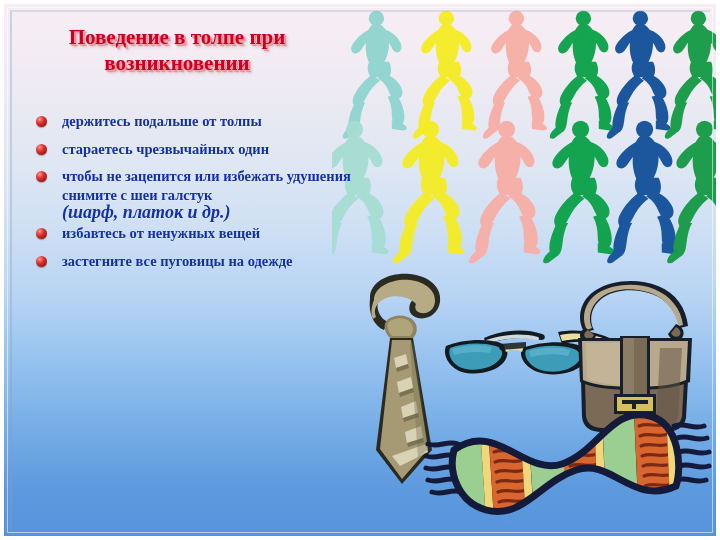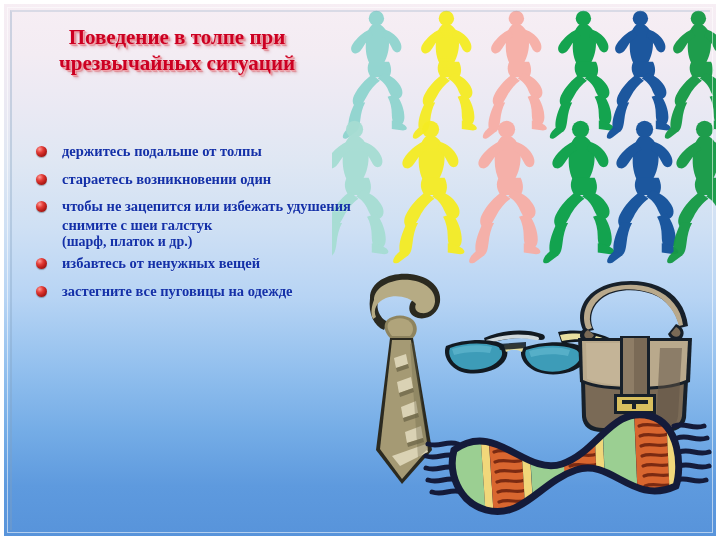--- a/index.html
+++ b/index.html
@@ -92,21 +92,21 @@
        1px 1px 0 #f2a0a8,
        2px 2px 1px rgba(220,120,130,0.75),
        3px 3px 3px rgba(200,110,120,0.45);
   }
   #title .tline { display: block; white-space: nowrap; }
 
   
   #bullets {
     position: absolute;
     left: 34px;
-    top: 142px;
+    top: 112px;
     width: 320px;
     z-index: 20;
   }
   .bullet-row {
     position: relative;
     padding-left: 28px;
     margin-bottom: 9px;
   }
   .bullet-row.tight { margin-bottom: 4px; margin-top: 8px; }
   .bullet-row.gap   { margin-bottom: 24px; }
@@ -128,21 +128,22 @@
   }
   .bullet-text {
     display: block;
     font-weight: bold;
     font-size: 14.5px;
     line-height: 18.5px;
     color: #1430a8;
     text-shadow: 0 1px 0 rgba(255,255,255,0.22);
   }
   .bullet-text.note {
-    font-size: 14px;
+    font-style: italic;
+    font-size: 18px;
     line-height: 16px;
   }
 </style>
 </head>
 <body>
 
 <div id="slide">
 
   <svg id="runners" viewBox="0 0 388 300" xmlns="http://www.w3.org/2000/svg">
     <defs>
@@ -407,33 +408,33 @@
       </g>
 
       <path d="M18 40 C60 10 88 66 126 54 C162 42 176 -4 214 6
                C244 14 246 58 240 76 C196 96 176 48 140 60
                C104 72 86 110 50 100 C22 92 12 62 18 40 Z" fill="none" stroke="#141b3a" stroke-width="7"></path>
     </g>
   </svg>
 
   <div id="title">
     <span class="tline">Поведение в толпе при</span>
-    <span class="tline">чрезвычайных ситуаций</span>
+    <span class="tline">возникновении</span>
   </div>
 
   <div id="bullets">
 
     <div class="bullet-row">
       <span class="bullet-dot"></span>
       <span class="bullet-text">держитесь подальше от толпы</span>
     </div>
 
     <div class="bullet-row">
       <span class="bullet-dot"></span>
-      <span class="bullet-text">стараетесь возникновении один</span>
+      <span class="bullet-text">стараетесь чрезвычайных один</span>
     </div>
 
     <div class="bullet-row tight">
       <span class="bullet-dot"></span>
       <span class="bullet-text">чтобы не зацепится или избежать удушения снимите с шеи галстук</span>
       <span class="bullet-text note">(шарф, платок и др.)</span>
     </div>
 
     <div class="bullet-row">
       <span class="bullet-dot"></span>

